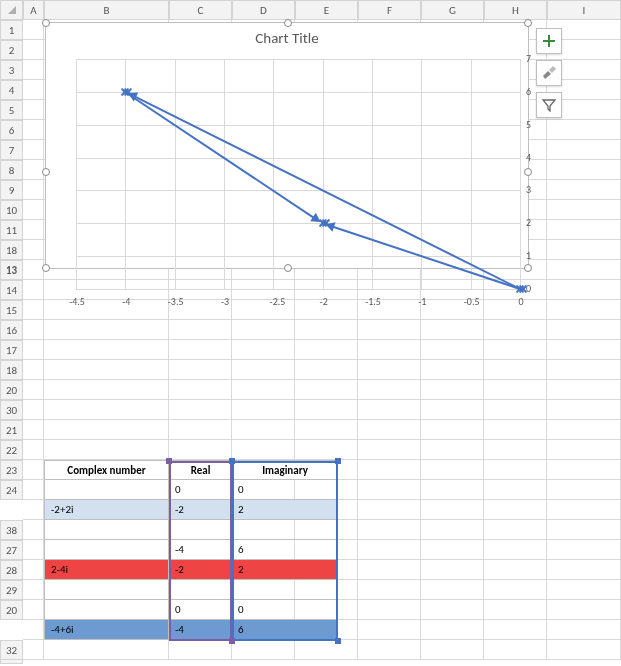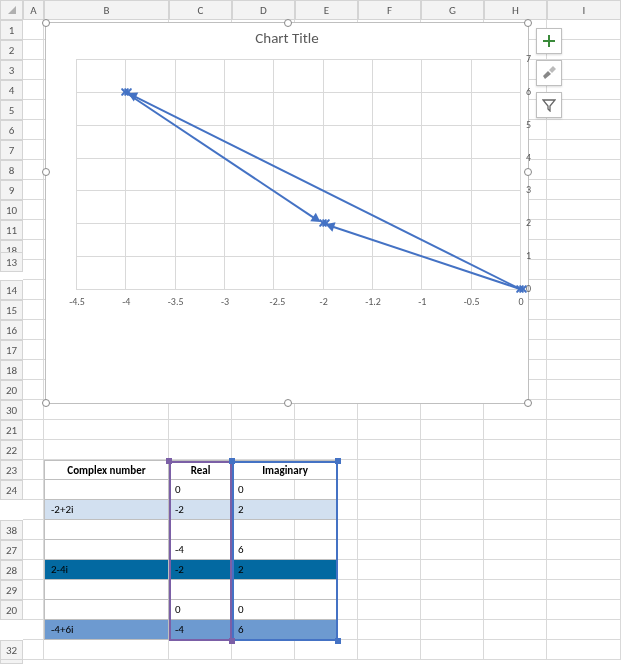--- a/index.html
+++ b/index.html
@@ -116,21 +116,21 @@
     pointer-events:none;
   }
   .sel-handle-sq {
     position:absolute;
     width:6px;height:6px;
     pointer-events:none;
   }
   .data-cell { border-right:1px solid #bfbfbf; border-bottom:1px solid #bfbfbf; padding:0 6px; display:flex; align-items:center; height:20px; position:absolute; }
   .hdr-cell { font-weight:bold; background:#fff; justify-content:center; }
   .band-light-blue { background:#d2e0f0; }
-  .band-green { background:#0369a1; }
+  .band-green { background:#ef4444; }
   .band-blue { background:#6d9ad0; color:#000; }
 </style>
 </head>
 <body>
 
 <div class="hdr" style="left:0;top:0;width:23px;height:20px">
   <svg width="10" height="10">
       <path d="M9 1 L9 9 L1 9 Z" fill="#b0b0b0"></path>
     </svg>
 </div>
@@ -151,21 +151,21 @@
     <div class="hdr row-hdr" style="top: 60px;">3</div>
     <div class="hdr row-hdr" style="top: 80px;">4</div>
     <div class="hdr row-hdr" style="top: 100px;">5</div>
     <div class="hdr row-hdr" style="top: 120px;">6</div>
     <div class="hdr row-hdr" style="top: 140px;">7</div>
     <div class="hdr row-hdr" style="top: 160px;">8</div>
     <div class="hdr row-hdr" style="top: 180px;">9</div>
     <div class="hdr row-hdr" style="top: 200px;">10</div>
     <div class="hdr row-hdr" style="top: 220px;">11</div>
     <div class="hdr row-hdr" style="top: 240px;">18</div>
-    <div class="hdr row-hdr" style="top: 252px;">13</div>
+    <div class="hdr row-hdr" style="top: 260px; font-weight: bold;">13</div>
     <div class="hdr row-hdr" style="top: 280px;">14</div>
     <div class="hdr row-hdr" style="top: 300px;">15</div>
     <div class="hdr row-hdr" style="top: 320px;">16</div>
     <div class="hdr row-hdr" style="top: 340px;">17</div>
     <div class="hdr row-hdr" style="top: 360px;">18</div>
     <div class="hdr row-hdr" style="top: 380px;">20</div>
     <div class="hdr row-hdr" style="top: 400px;">30</div>
     <div class="hdr row-hdr" style="top: 420px;">21</div>
     <div class="hdr row-hdr" style="top: 440px;">22</div>
     <div class="hdr row-hdr" style="top: 460px;">23</div>
@@ -463,37 +463,37 @@
     <div class="cell" style="left: 44px; top: 640px; width: 125px;"></div>
     <div class="cell" style="left: 169px; top: 640px; width: 63px;"></div>
     <div class="cell" style="left: 232px; top: 640px; width: 63px;"></div>
     <div class="cell" style="left: 295px; top: 640px; width: 63px;"></div>
     <div class="cell" style="left: 358px; top: 640px; width: 63px;"></div>
     <div class="cell" style="left: 421px; top: 640px; width: 63px;"></div>
     <div class="cell" style="left: 484px; top: 640px; width: 63px;"></div>
     <div class="cell" style="left: 547px; top: 640px; width: 74px;"></div>
   </div>
 
-<div class="chart-box" style="left:45px;top:22px;width:484px;height:382px">
+<div class="chart-box" style="left:45px;top:22px;width:484px;height:247px">
   <div class="chart-title">Chart Title</div>
   <div class="plot" id="plot" style="left:30px;top:36px;width:444px;height:230px">
       <div class="grid-line-v" style="left: 0px; top: 0px; height: 230px;"></div>
       <div class="tick-label" style="left: -10px; top: 236px; width: 22px; text-align: center;">-4.5</div>
       <div class="grid-line-v" style="left: 49.3333px; top: 0px; height: 230px;"></div>
       <div class="tick-label" style="left: 39.3333px; top: 236px; width: 22px; text-align: center;">-4</div>
       <div class="grid-line-v" style="left: 98.6667px; top: 0px; height: 230px;"></div>
       <div class="tick-label" style="left: 88.6667px; top: 236px; width: 22px; text-align: center;">-3.5</div>
       <div class="grid-line-v" style="left: 148px; top: 0px; height: 230px;"></div>
       <div class="tick-label" style="left: 138px; top: 236px; width: 22px; text-align: center;">-3</div>
       <div class="grid-line-v" style="left: 197.333px; top: 0px; height: 230px;"></div>
       <div class="tick-label" style="left: 187.333px; top: 236px; width: 22px; text-align: right;">-2.5</div>
       <div class="grid-line-v" style="left: 246.667px; top: 0px; height: 230px;"></div>
       <div class="tick-label" style="left: 236.667px; top: 236px; width: 22px; text-align: center;">-2</div>
       <div class="grid-line-v" style="left: 296px; top: 0px; height: 230px;"></div>
-      <div class="tick-label" style="left: 286px; top: 236px; width: 22px; text-align: center;">-1.2</div>
+      <div class="tick-label" style="left: 286px; top: 236px; width: 22px; text-align: center;">-1.5</div>
       <div class="grid-line-v" style="left: 345.333px; top: 0px; height: 230px;"></div>
       <div class="tick-label" style="left: 335.333px; top: 236px; width: 22px; text-align: center;">-1</div>
       <div class="grid-line-v" style="left: 394.667px; top: 0px; height: 230px;"></div>
       <div class="tick-label" style="left: 384.667px; top: 236px; width: 22px; text-align: center;">-0.5</div>
       <div class="grid-line-v" style="left: 444px; top: 0px; height: 230px;"></div>
       <div class="tick-label" style="left: 434px; top: 236px; width: 22px; text-align: center;">0</div>
       <div class="grid-line-h" style="top: 230px; left: 0px; width: 444px;"></div>
       <div class="tick-label" style="left: 450px; top: 223px;">0</div>
       <div class="grid-line-h" style="top: 197.143px; left: 0px; width: 444px;"></div>
       <div class="tick-label" style="left: 450px; top: 190.143px;">1</div>

